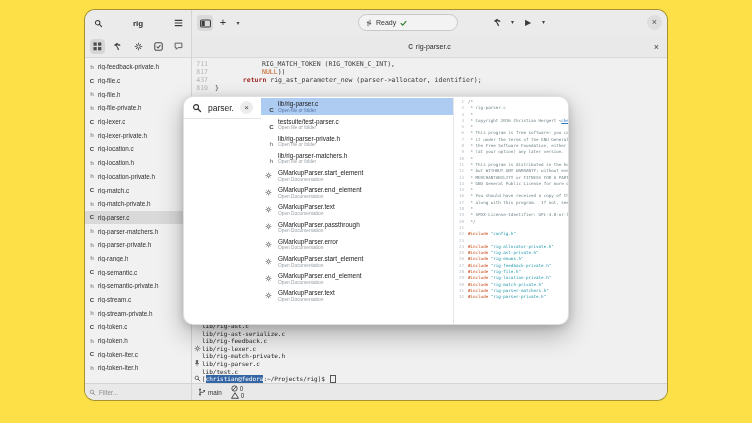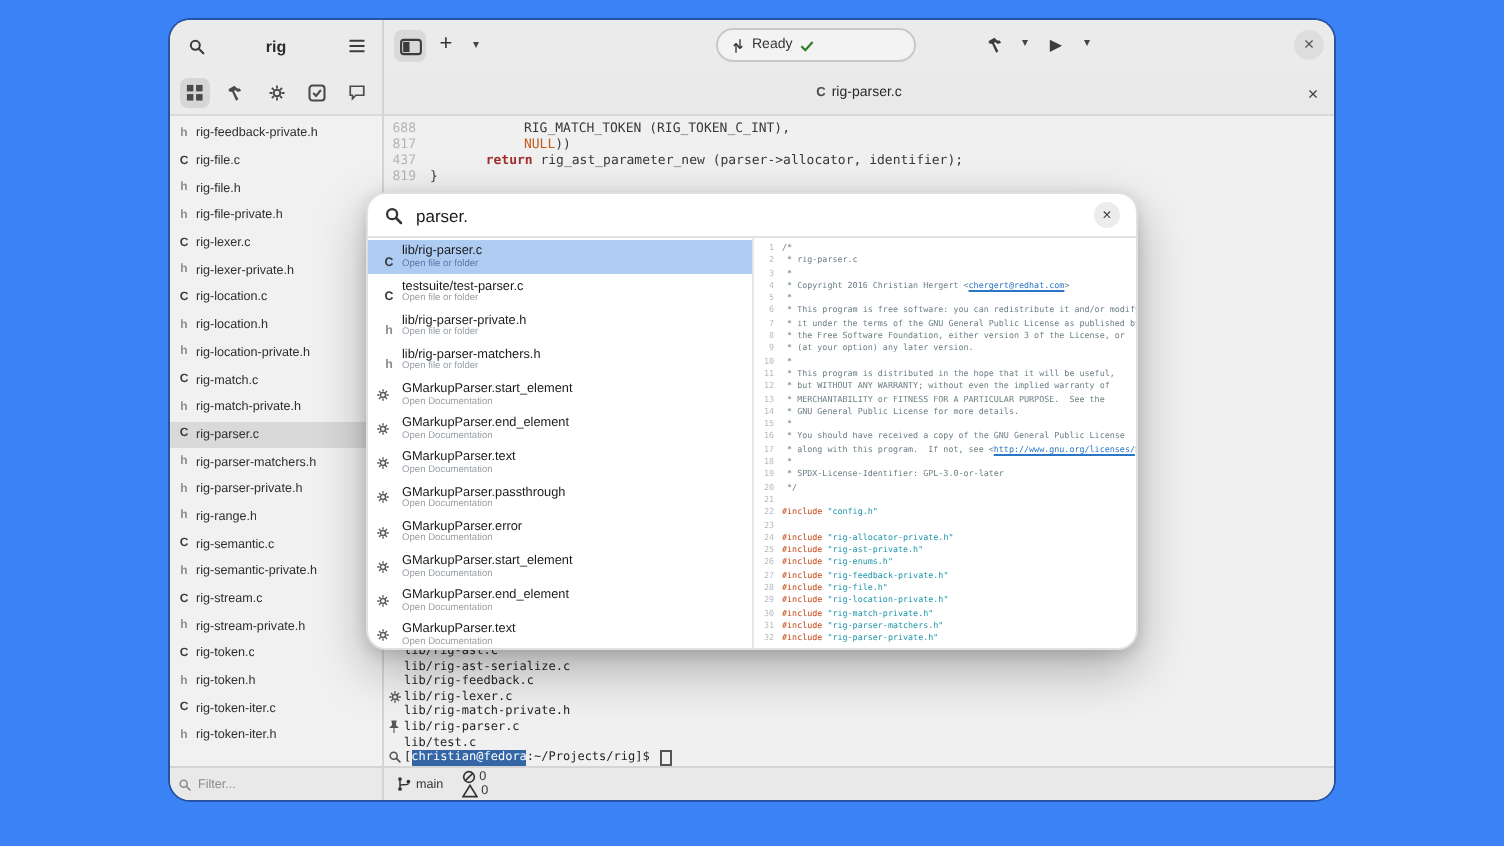--- a/index.html
+++ b/index.html
@@ -1,16 +1,16 @@
 <!DOCTYPE html>
 <html><head>
 <meta charset="utf-8">
 <style>
   html,body{margin:0;padding:0;background:#000;}
-  .canvas{position:relative;width:752px;height:423px;background:#3b82f6;overflow:hidden;
+  .canvas{position:relative;width:752px;height:423px;background:#fde047;overflow:hidden;
           font-family:"Liberation Sans",sans-serif;-webkit-font-smoothing:antialiased;}
   .window{position:absolute;left:85px;top:10px;width:582px;height:390px;background:#f0f0f0;
           border-radius:10px;overflow:hidden;box-shadow:0 0 0 1px rgba(0,0,0,.35);}
   
   .headerbar{position:absolute;left:0;top:0;right:0;height:26px;background:#ebebeb;
              border-bottom:1px solid #d4d4d4;display:flex;}
   .sb-head{width:107px;box-sizing:border-box;border-right:1px solid #d4d4d4;display:flex;
            align-items:center;padding:0 5px;}
   .sb-title{flex:1;text-align:center;font-size:8px;font-weight:bold;color:#2d2d2d;}
   .icon-btn{display:flex;align-items:center;justify-content:center;width:16px;height:16px;
@@ -66,21 +66,21 @@
   
   .bottomband{position:absolute;left:0;right:0;bottom:0;height:16px;background:#e9e9e9;
               border-top:1px solid #d4d4d4;display:flex;align-items:stretch;}
   .filter{width:107px;box-sizing:border-box;border-right:1px solid #d4d4d4;display:flex;
           align-items:center;gap:3px;padding:0 4px;font-size:6.3px;color:#8d8d8d;}
   .statusbar{flex:1;display:flex;align-items:center;gap:9px;padding:0 6px;font-size:6.3px;color:#333;}
   .sb-item{display:flex;align-items:center;gap:2px;}
   
   .popup{position:absolute;left:98px;top:86px;width:384px;height:227px;background:#fff;
          border-radius:10px;border:1px solid rgba(0,0,0,.12);z-index:10;overflow:hidden;
-         display:flex;flex-direction:column;
+         display:flex;flex-direction:row;
          box-shadow:0 10px 26px rgba(0,0,0,.28),0 2px 8px rgba(0,0,0,.14);}
   .psearch{height:21px;flex:none;display:flex;align-items:center;gap:6px;padding:0 8px;
            border-bottom:1px solid #e3e3e3;}
   .pquery{flex:1;font-size:8.5px;color:#1a1a1a;}
   .pclose{width:13px;height:13px;border-radius:50%;background:#ececec;display:flex;flex:none;
           align-items:center;justify-content:center;font-size:8px;color:#444;line-height:1;}
   .pbody{flex:1;display:flex;min-height:0;}
   .results{width:192px;flex:none;overflow:hidden;padding-top:1px;}
   .rrow{height:17.2px;display:flex;align-items:center;padding:0 2px 0 4px;box-sizing:border-box;}
   .rrow.sel{background:#aecbf2;}
@@ -301,21 +301,21 @@
           <span class="fname">rig-token-iter.c</span>
         </div>
         <div class="frow">
           <span class="fbadge h">h</span>
           <span class="fname">rig-token-iter.h</span>
         </div>
       </div>
 
     <div class="editor">
       <div class="code" id="code-lines">
-          <div class="cline"><span class="lnum">688</span><span class="tk-p">            RIG_MATCH_TOKEN (RIG_TOKEN_C_INT),</span></div>
+          <div class="cline"><span class="lnum">711</span><span class="tk-p">            RIG_MATCH_TOKEN (RIG_TOKEN_C_INT),</span></div>
           <div class="cline"><span class="lnum">817</span><span class="tk-p">            </span><span class="tk-c">NULL</span><span class="tk-p">))</span></div>
           <div class="cline"><span class="lnum">437</span><span class="tk-p">  </span><span class="tk-k">return</span><span class="tk-p"> rig_ast_parameter_new (parser-&gt;allocator, identifier);</span></div>
           <div class="cline"><span class="lnum">819</span><span class="tk-p">}</span></div>
         </div>
       <div class="terminal" id="term">
           <div class="trow">
             <span class="ticon"></span>
             <span class="ttext">lib/rig-ast.c</span>
           </div>
           <div class="trow">

